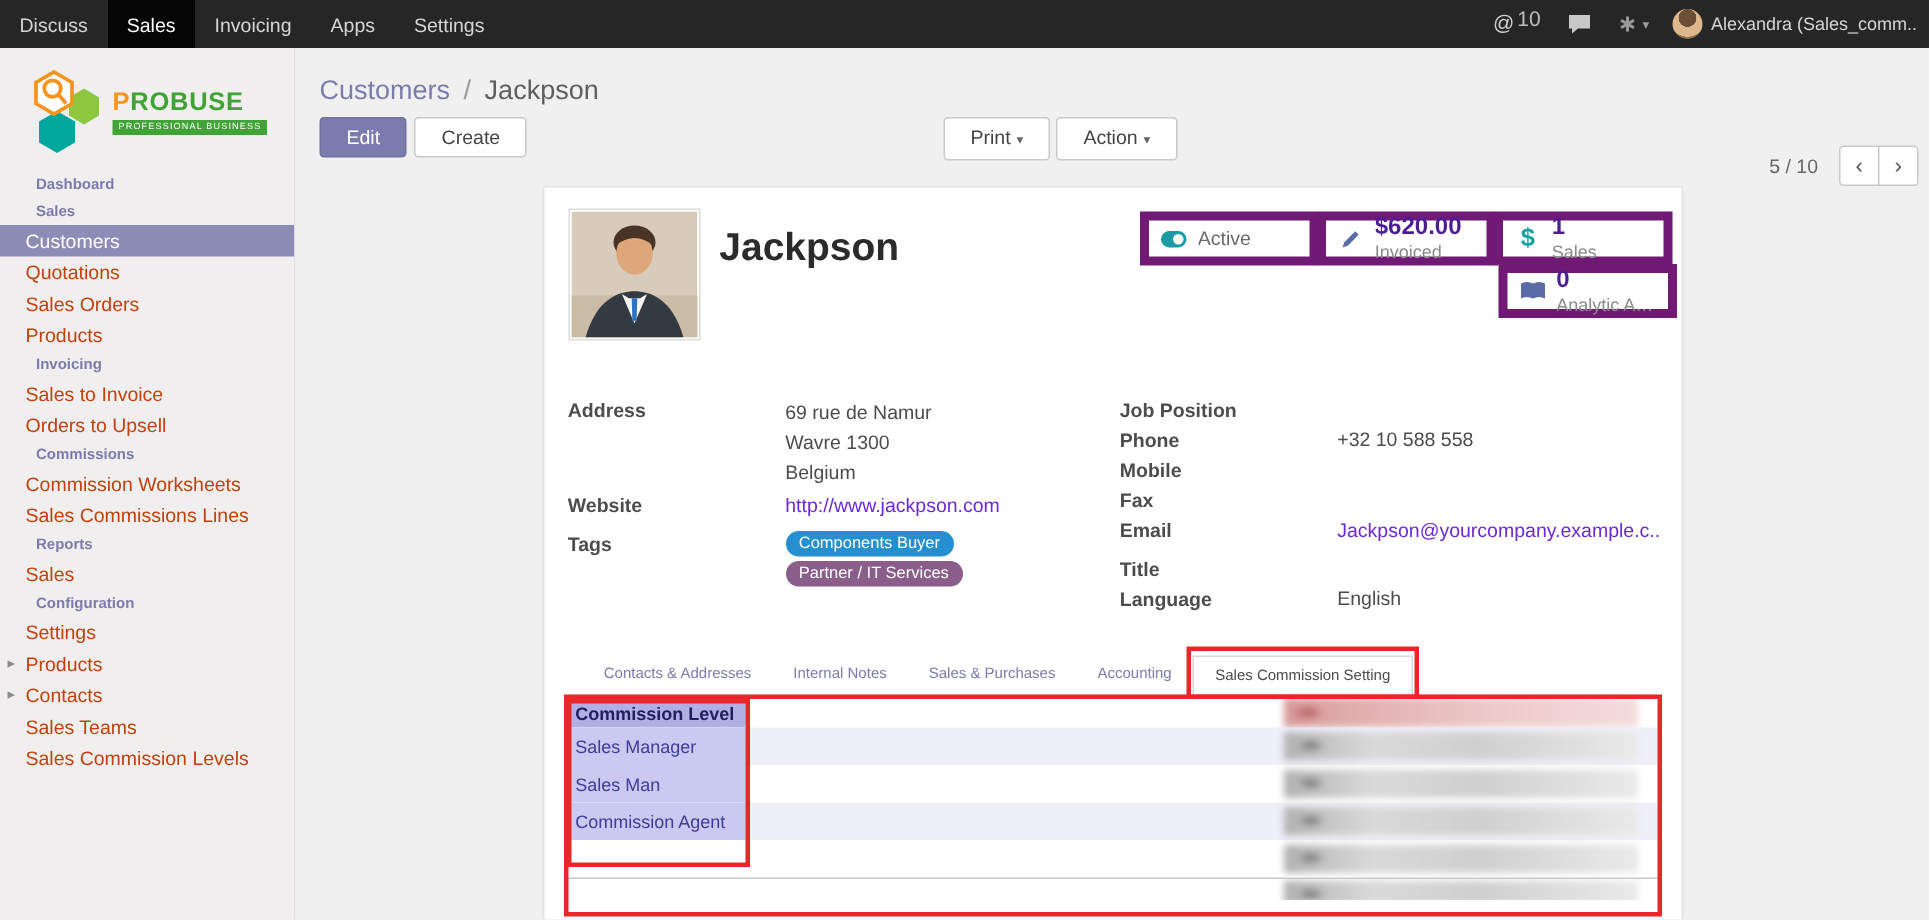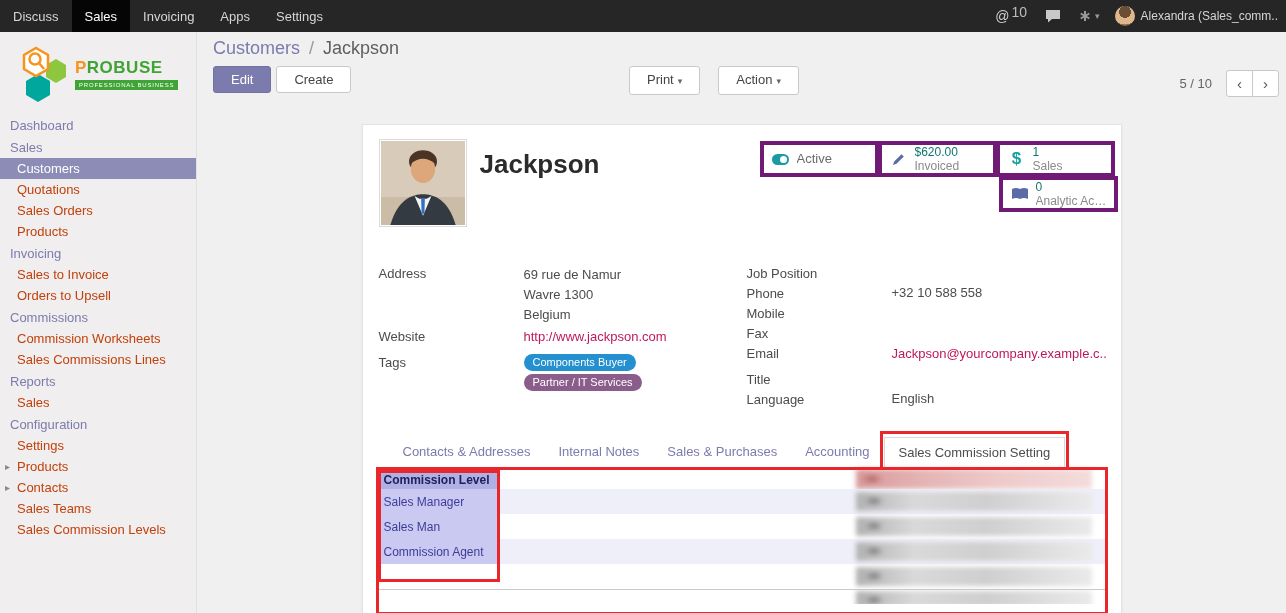--- a/index.html
+++ b/index.html
@@ -18,88 +18,88 @@
   .tb-avatar { width:20px; height:20px; border-radius:50%; background: radial-gradient(circle at 50% 30%, #6b4f35 0 34%, #dfb78c 35% 72%, #8b6f52 73%); margin-right:6px; flex-shrink:0; }
   .tb-username { color:#d6d6d6; font-size:12px; white-space:nowrap; }
   .tb-caret { color:#9a9a9a; font-size:9px; margin-left:4px; }
 
   
   .sidebar { position:absolute; top:32px; left:0; bottom:0; width:197px; background:#f0eeee; border-right:1px solid #e2dfdf; }
   .logo { display:flex; align-items:center; gap:7px; padding:14px 10px 10px 22px; cursor:pointer; }
   .logo-title { font-size:17px; font-weight:bold; color:#3fa435; letter-spacing:.5px; }
   .logo-title::first-letter { color:#f7941d; }
   .logo-sub { background:#3fa435; color:#fff; font-size:6px; letter-spacing:.8px; padding:2px 4px; margin-top:2px; width:max-content; }
-  .sec-title { color:#7c7bad; font-weight:normal; font-size:13px; padding:4px 10px 3px 10px; cursor:pointer; }
+  .sec-title { color:#7c7bad; font-weight:bold; font-size:10px; padding:4px 10px 3px 24px; cursor:pointer; }
   .sec-title.first { margin-top:2px; }
   .nav-item { font-size:13px; color:#c2410c; padding:3px 8px 3px 17px; line-height:15px; cursor:pointer; position:relative; white-space:nowrap; }
   .nav-item.active { background:#8d8cb7; color:#fff; }
   .exp-icon { position:absolute; left:5px; top:3px; font-size:10px; color:#8a8a8a; }
   .exp-icon::before { content:"▸"; }
 
   
   .main { position:absolute; top:32px; left:197px; right:0; bottom:0; background:#f0f0f0; }
-  .breadcrumb { padding:6px 0 0 16px; font-size:18px; }
+  .breadcrumb { padding:18px 0 0 16px; font-size:18px; }
   .bc-link { color:#7c7bad; cursor:pointer; }
   .bc-sep { color:#999; margin:0 4px; }
   .bc-current { color:#5f5f5f; }
   .cp-row { position:relative; height:38px; margin-top:7px; }
   .cp-left { position:absolute; left:16px; top:0; display:flex; gap:5px; }
-  .cp-center { position:absolute; left:432px; top:0; display:flex; gap:18px; }
-  .cp-right { position:absolute; right:7px; top:4px; display:flex; align-items:center; }
+  .cp-center { position:absolute; left:432px; top:0; display:flex; gap:4px; }
+  .cp-right { position:absolute; right:7px; top:19px; display:flex; align-items:center; }
   .btn { font-family:inherit; font-size:13px; padding:5px 17px; background:#fff; border:1px solid #c9c9c9; border-radius:3px; color:#444; cursor:pointer; line-height:15px; }
   .btn-primary { background:#7c7bad; border-color:#72719f; color:#fff; }
   .caret-icon { font-size:9px; margin-left:4px; color:#666; }
   .caret-icon::before { content:"▾"; }
   .pager-value { font-size:13px; color:#666; margin-right:14px; }
   .pager-group { display:flex; }
   .pager-btn { font-family:inherit; width:27px; height:27px; background:#fff; border:1px solid #c9c9c9; color:#555; font-size:15px; cursor:pointer; line-height:1; }
   .pager-btn.prev { border-radius:3px 0 0 3px; }
   .pager-btn.next { border-radius:0 3px 3px 0; margin-left:-1px; }
 
   
   .content { position:absolute; top:76px; left:0; right:0; bottom:0; overflow:hidden; }
   .sheet { width:760px; margin:16px auto 0; background:#fff; border:1px solid #e3e3e3; box-shadow:0 1px 2px rgba(0,0,0,.07); min-height:490px; position:relative; padding-bottom:16px; }
   .form-header { position:relative; padding:14px 16px 0; height:104px; }
   .avatar-box { width:88px; height:88px; border:1px solid #dcdcdc; background:#fff; padding:1px; }
   .avatar-box svg { display:block; }
   .partner-name { position:absolute; left:117px; top:24px; font-size:26px; font-weight:bold; color:#2b2b2b; }
 
   .stat-buttons { position:absolute; top:16px; right:3px; width:358px; display:flex; flex-wrap:wrap; }
-  .stat { font-family:inherit; width:119px; height:36px; background:#fff; border:4px solid #701a75; display:flex; align-items:center; gap:6px; padding:0 7px; cursor:pointer; text-align:left; }
+  .stat { font-family:inherit; width:119px; height:36px; background:#fff; border:6px solid #701a75; display:flex; align-items:center; gap:6px; padding:0 7px; cursor:pointer; text-align:left; }
   .stat + .stat { margin-left:-1px; }
   .stat.stat-4 { margin-left:auto; margin-top:-1px; }
   .stat-icon-wrap { width:20px; display:flex; justify-content:center; flex-shrink:0; }
   .toggle-icon { width:17px; height:11px; background:#1a9ba3; border-radius:6px; position:relative; display:inline-block; }
   .toggle-icon::after { content:""; position:absolute; right:2px; top:2px; width:7px; height:7px; background:#fff; border-radius:50%; }
   .dollar-icon { color:#16a2a0; font-weight:bold; font-size:17px; }
   .dollar-icon::before { content:"$"; }
   .stat-text { display:flex; flex-direction:column; line-height:1.2; overflow:hidden; }
-  .stat-value { font-size:12px; font-weight:normal; color:#0f766e; white-space:nowrap; }
+  .stat-value { font-size:16px; font-weight:bold; color:#4c1d95; white-space:nowrap; }
   .stat-label { font-size:12px; color:#8a8a8a; white-space:nowrap; overflow:hidden; text-overflow:ellipsis; }
   .stat-label-only { font-size:13px; color:#6a6a6a; }
 
   
   .fields { display:flex; padding:36px 16px 0; }
   .col-left { width:368px; flex-shrink:0; }
   .col-right { flex:1; }
   .frow { display:flex; margin-bottom:3px; font-size:13px; color:#4c4c4c; }
-  .flabel { width:145px; font-weight:normal; flex-shrink:0; line-height:16px; padding-top:1px; }
+  .flabel { width:145px; font-weight:bold; flex-shrink:0; line-height:16px; padding-top:1px; }
   .fval { min-height:16px; line-height:16px; }
   .addr-line { line-height:20px; }
-  .o-link { color:#be185d; text-decoration:none; cursor:pointer; }
+  .o-link { color:#6d28d9; text-decoration:none; cursor:pointer; }
   .mb9 { margin-bottom:9px;align-items:center; }
   .pill { display:inline-block; border-radius:10px; color:#fff; font-size:11px; padding:2px 9px; line-height:13px; cursor:pointer; }
   .pill-blue { background:#2490cf; }
   .pill-purple { background:#8b5d8b; }
   .tags-stack { display:flex; flex-direction:column; align-items:flex-start; gap:3px;text-align:center; }
 
   
   .notebook { margin-top:26px; padding:0 16px; }
   .tabs { display:flex; border-bottom:1px solid #d8d8d8; padding-left:10px; }
-  .tab { padding:7px 14px; font-size:13px; color:#7c7bad; cursor:pointer; white-space:nowrap; }
+  .tab { padding:7px 14px; font-size:10px; color:#7c7bad; cursor:pointer; white-space:nowrap; }
   .tab.active { background:#fff; border:1px solid #d8d8d8; border-bottom:1px solid #fff; margin-bottom:-1px; color:#4c4c4c; position:relative; }
   .annot { position:absolute; border:3px solid #e9272b; pointer-events:none; }
   .annot-tab { left:-5px; right:-5px; top:-7px; bottom:-3px; z-index:8; }
   .table-wrap { margin-top:2px; position:relative; background:#fff; }
   .annot-table { inset:-3px; z-index:7; }
   .annot-col { left:-1px; top:0; width:122px; height:112px; z-index:9; }
   .trow { display:flex; position:relative; }
   .trow.theader { height:19px; background:#fff; }
   .tcell-first { width:118px; flex-shrink:0; padding:3px 5px; font-size:12px; }
   .theader .tcell-first { background:#b0b0e4; color:#20205e; font-weight:bold; }

